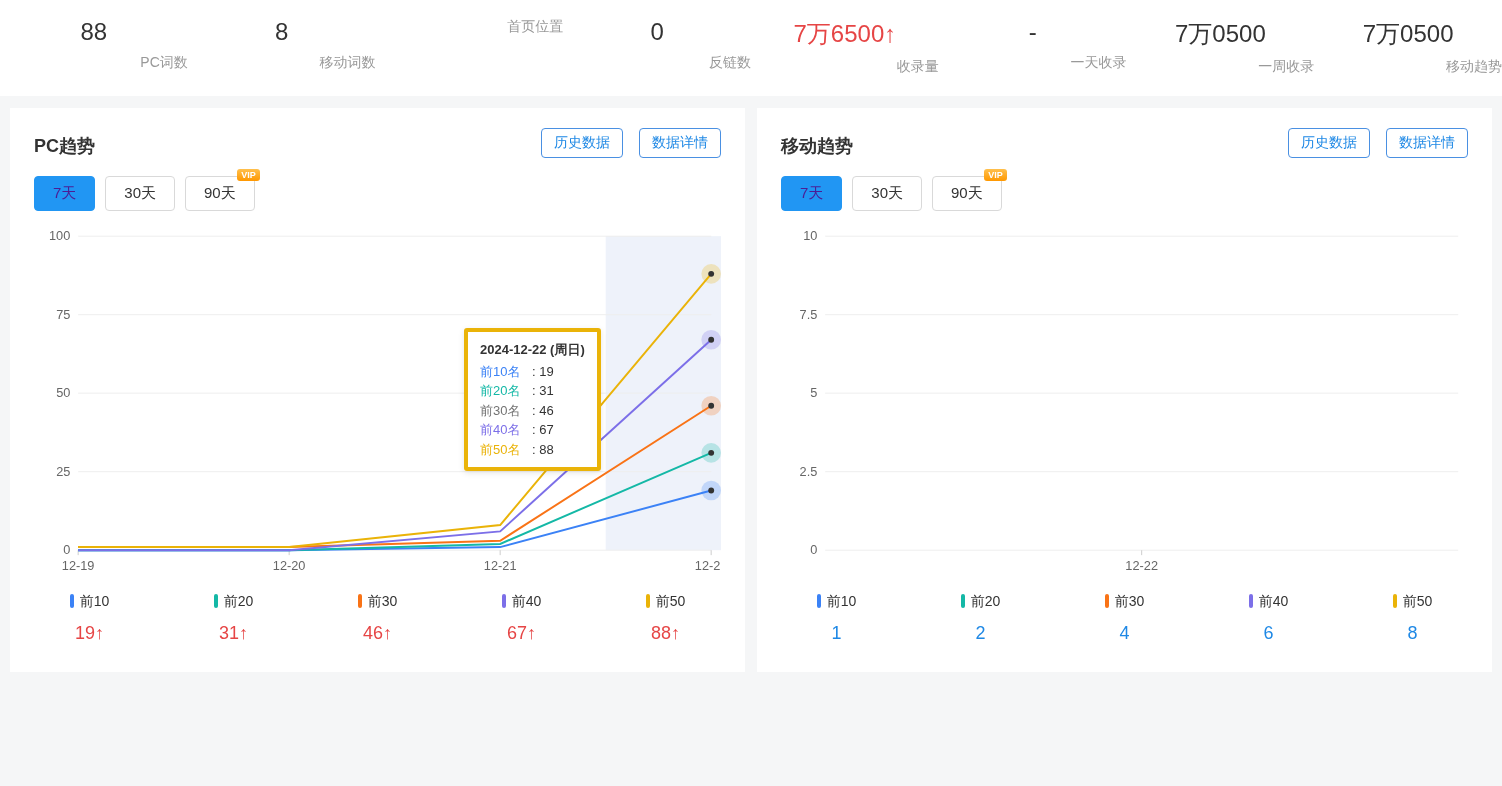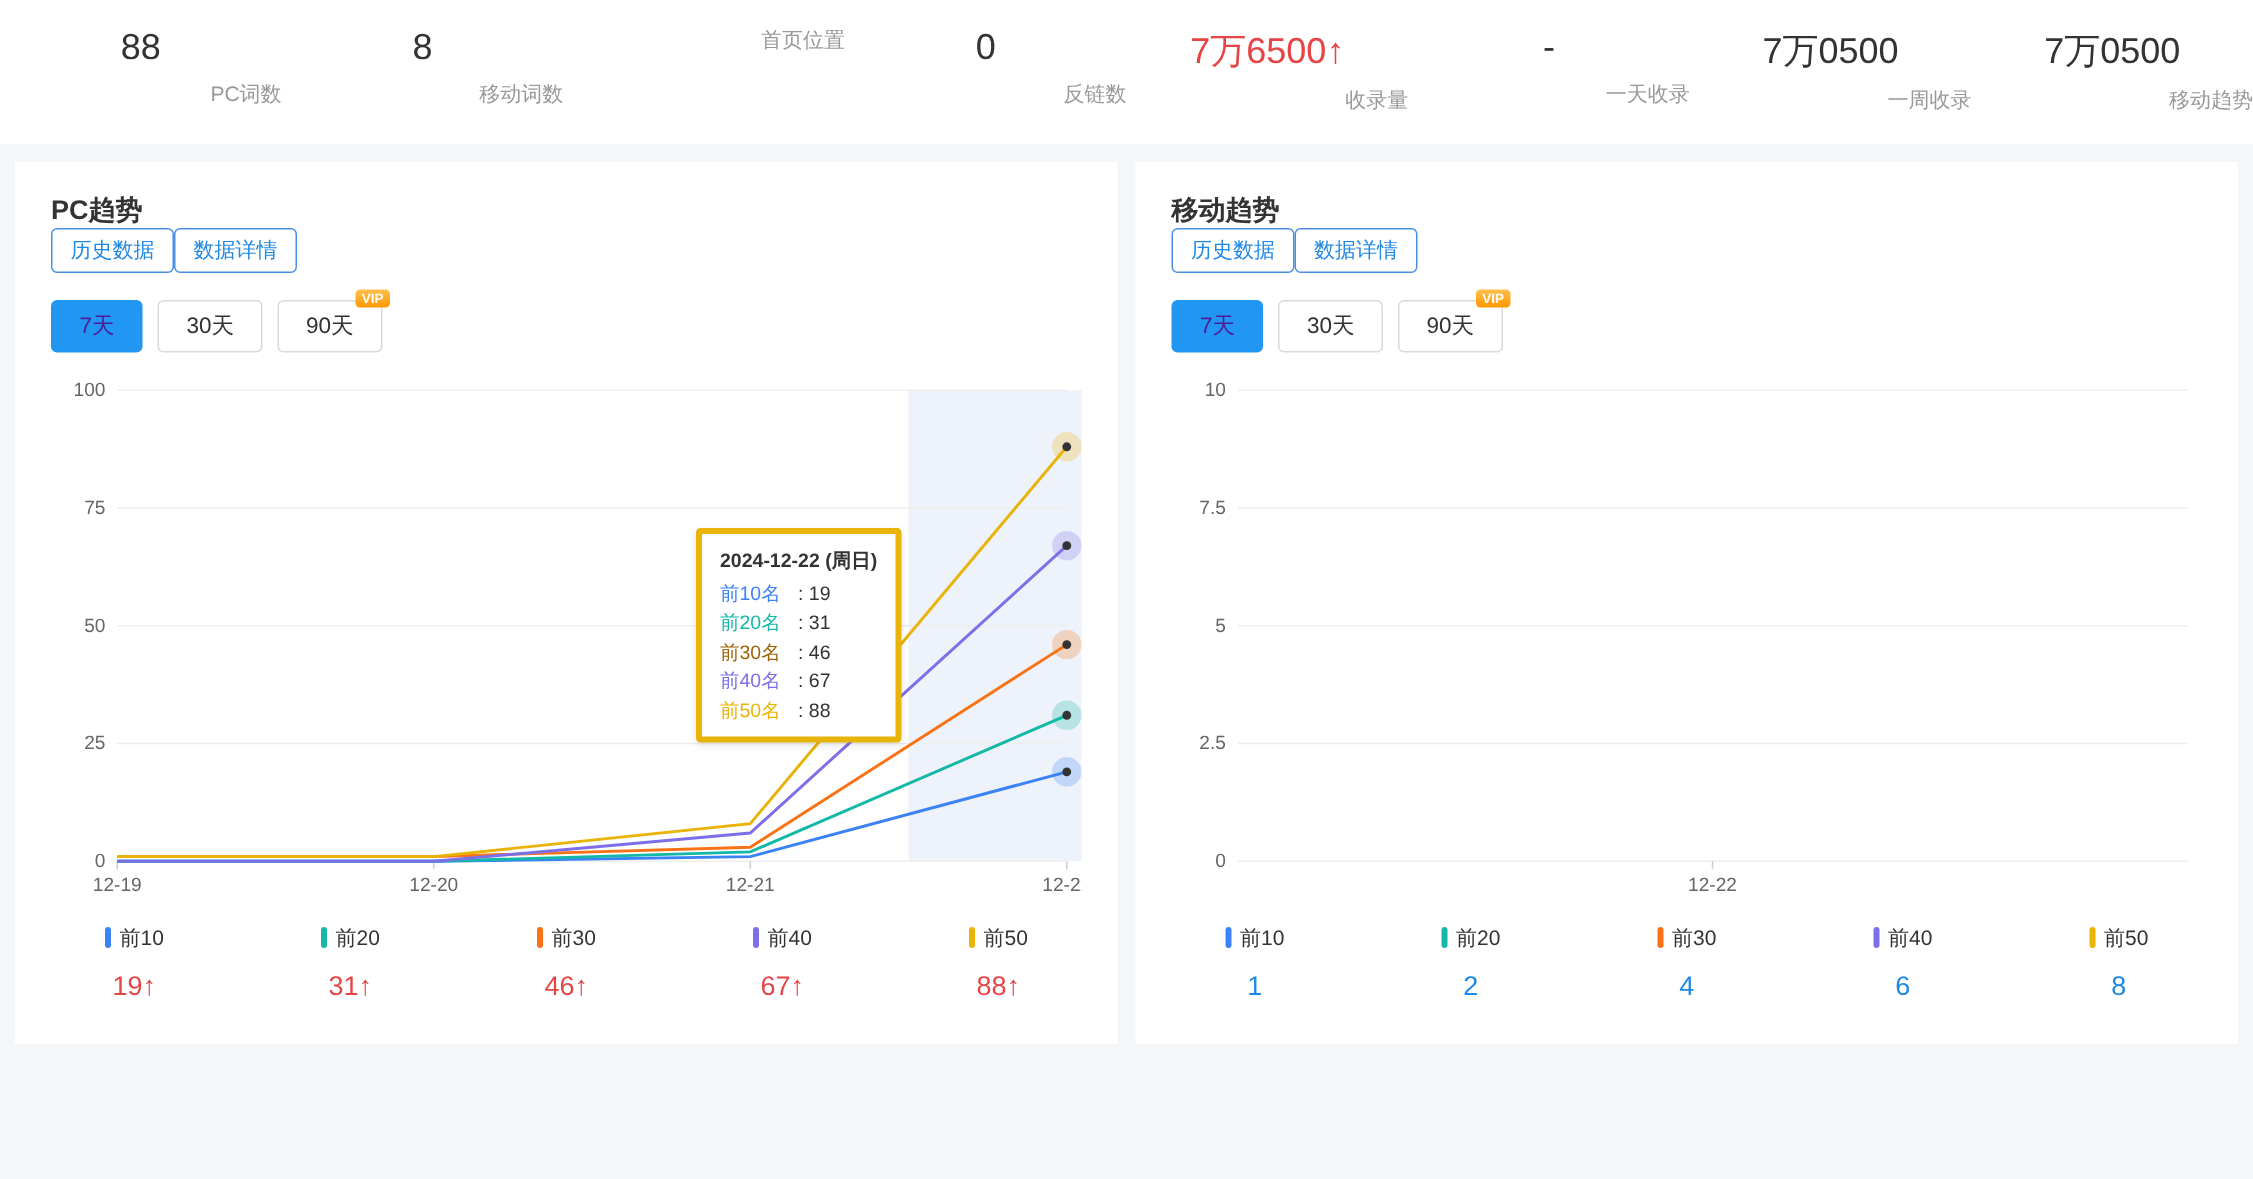--- a/index.html
+++ b/index.html
@@ -5,23 +5,23 @@
   * { box-sizing: border-box; margin: 0; padding: 0; }
   body { font-family: Arial, "Microsoft YaHei", sans-serif; background: #f5f6f7; color: #333; font-size: 14px; }
   .stats-bar { background: #fff; display: flex; padding: 18px 0 20px; margin-bottom: 12px; }
   .stat { flex: 1; text-align: center; }
   .stat .val { font-size: 24px; font-weight: normal; color: #333; margin-bottom: 8px; }
   .stat .val.red { color: #e64545; }
   .stat .lbl { font-size: 14px; color: #999; text-align: right; }
   .up-arrow { color: #e64545; font-weight: bold; }
   .panels { display: flex; gap: 12px; padding: 0 10px; }
   .panel { flex: 1; background: #fff; padding: 20px 24px 28px; }
-  .panel-head { display: flex; justify-content: space-between; align-items: flex-start; margin-bottom: 18px; flex-direction: column; }
+  .panel-head { display: flex; justify-content: space-between; align-items: flex-end; margin-bottom: 18px; }
   .panel-title { font-size: 18px; font-weight: bold; color: #333; }
-  .panel-links { display: flex; gap: 0; }
+  .panel-links { display: flex; gap: 16px; }
   .link-btn { border: 1px solid #4a90e2; color: #1e88e5; background: #fff; padding: 5px 12px; border-radius: 4px; font-size: 14px; cursor: pointer; }
   .range-btns { display: flex; gap: 10px; margin-bottom: 12px; }
   .range-btn { position: relative; border: 1px solid #d9d9d9; background: #fff; color: #333; padding: 7px 18px; border-radius: 4px; font-size: 15px; cursor: pointer; }
   .range-btn.active { background: #2196f3; color: #4c1d95; border-color: #2196f3; }
   .vip-badge { position: absolute; top: -8px; right: -6px; background: linear-gradient(#ffc04d,#ff9800); color: #fff; font-size: 9px; font-weight: bold; padding: 1px 4px; border-radius: 3px; }
   .chart-wrap { position: relative; height: 360px; }
   svg { display: block; }
   .tick-text { font-size: 13px; fill: #666; }
   .grid-line { stroke: #eee; stroke-width: 1; }
   .tooltip { position: absolute; background: #fff; border: 4px solid #eab308; border-radius: 3px; padding: 8px 12px; box-shadow: 0 2px 6px rgba(0,0,0,0.1); font-size: 13px; line-height: 1.5; pointer-events: none; }
@@ -124,21 +124,21 @@
           <circle cx="690" cy="115.6" r="10" fill="#7c6fe8" opacity="0.25"></circle>
           <circle cx="690" cy="115.6" r="3" fill="#333"></circle>
           <path d="M45,326.8 L260,326.8 L475,304.4 L690,48.39999999999998 " fill="none" stroke="#eab308" stroke-width="2"></path>
           <circle cx="690" cy="48.39999999999998" r="10" fill="#eab308" opacity="0.25"></circle>
           <circle cx="690" cy="48.39999999999998" r="3" fill="#333"></circle>
         </svg>
         <div class="tooltip" style="left: 430px; top: 105px;">
           <div class="tt-title">2024-12-22 (周日)</div>
           <div class="tt-row"><span class="k" style="color:#3b82f6">前10名</span>: 19</div>
           <div class="tt-row"><span class="k" style="color:#14b8a6">前20名</span>: 31</div>
-          <div class="tt-row"><span class="k" style="color:#a16207">前30名</span>: 46</div>
+          <div class="tt-row"><span class="k" style="color:#737373">前30名</span>: 46</div>
           <div class="tt-row"><span class="k" style="color:#7c6fe8">前40名</span>: 67</div>
           <div class="tt-row"><span class="k" style="color:#eab308">前50名</span>: 88</div>
         </div>
       </div>
     <div class="legend-row" id="pc-legend">
         <div class="legend-item">
           <div class="legend-label"><span class="legend-bar" style="background: rgb(59, 130, 246);"></span><span>前10</span></div>
           <div class="legend-val red">19<span class="up-arrow">↑</span></div>
         </div>
         <div class="legend-item">

